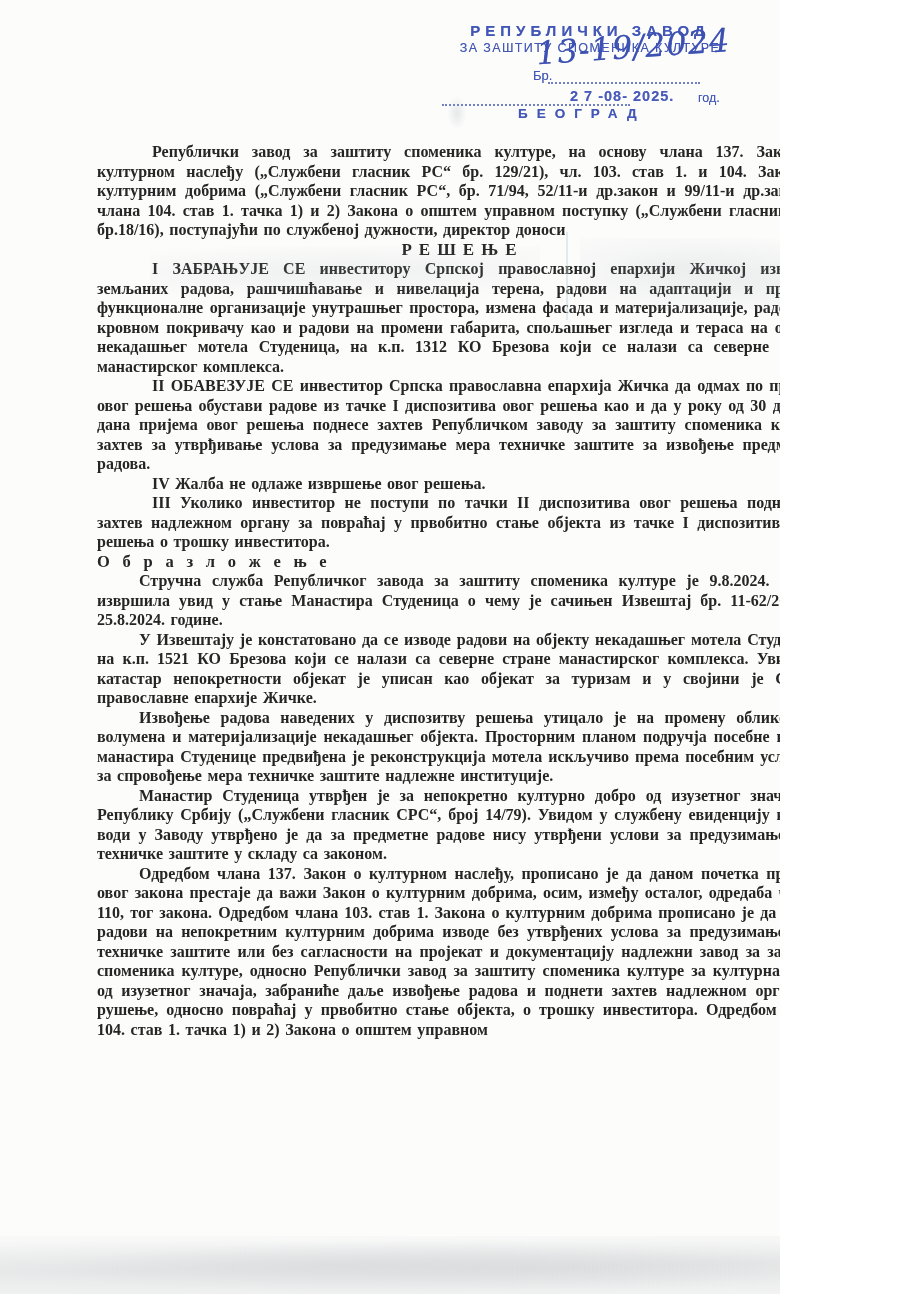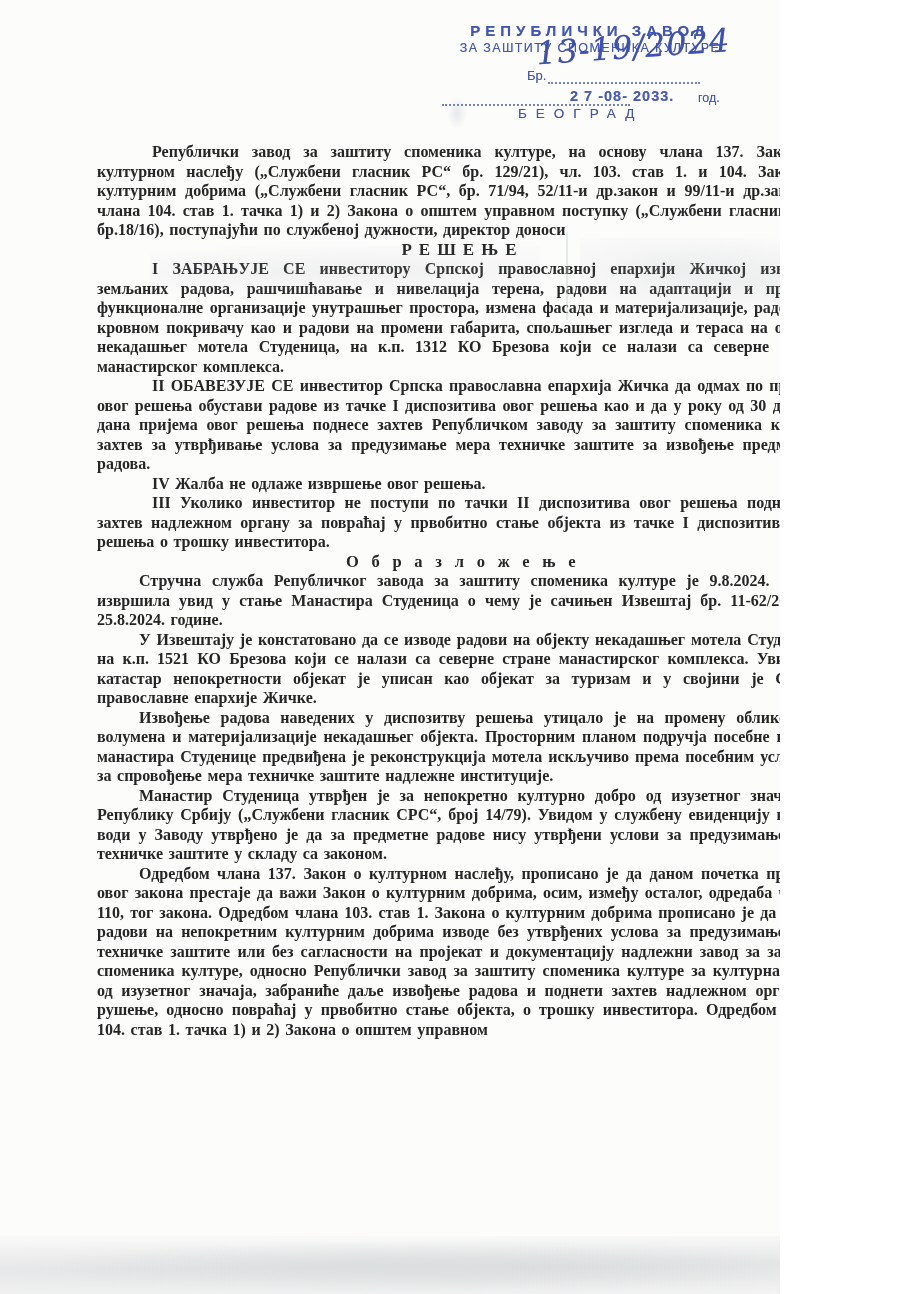--- a/index.html
+++ b/index.html
@@ -17,60 +17,60 @@
     text-shadow:0 0 0.6px rgba(65,86,182,.55);
   }
   .stamp-line1 {
     position:absolute; top:0; left:0; width:100%; text-align:center;
     font-size:15px; font-weight:bold; letter-spacing:5px; white-space:nowrap;
   }
   .stamp-line2 {
     position:absolute; top:19px; left:0; width:100%; text-align:center;
     font-size:12.5px; font-weight:normal; letter-spacing:1.4px; white-space:nowrap;
   }
-  .stamp-no-label { position:absolute; left:87px; top:46px; font-size:13px; }
+  .stamp-no-label { position:absolute; left:93px; top:46px; font-size:13px; }
   .stamp-dots1 {
     position:absolute; left:108px; top:36px; width:152px; height:24px;
     border-bottom:2px dotted rgba(65,86,182,.75);
   }
   .stamp-number {
     position:absolute; left:96px; top:6px; width:190px;
     font-family:"DejaVu Serif", serif; font-style:italic;
     font-size:32px; color:#3d51b3; transform:rotate(-4deg);
     white-space:nowrap; letter-spacing:1px;
   }
   .stamp-dots2 {
     position:absolute; left:2px; top:58px; width:188px; height:24px;
     border-bottom:2px dotted rgba(65,86,182,.75);
   }
   .stamp-date {
     position:absolute; left:130px; top:66px; font-size:14.5px; font-weight:bold;
     letter-spacing:1px; white-space:nowrap; color:#4a5cbb;
   }
   .stamp-god { position:absolute; left:258px; top:69px; font-size:12.5px; font-weight:normal; }
   .stamp-city {
-    position:absolute; left:78px; top:84px; font-size:13.5px; font-weight:normal;
+    position:absolute; left:78px; top:84px; font-size:13.5px; font-weight:bold;
     letter-spacing:9px; white-space:nowrap;
   }
   
   .doc-body {
     position:absolute; left:97px; top:142px; width:731px;
     font-size:16px; line-height:19.5px; word-spacing:1.6px;
     text-align:justify; color:#262626;
   }
   .doc-body p { margin:0;font-weight:bold; }
   .para { text-indent:55px; }
   .decision-title {
     text-align:center; text-indent:0; font-weight:normal; font-size:17px;
     letter-spacing:7px; margin:23px 0 21px 0;
   }
   .disp { margin-bottom:18px; }
   .disp-last { margin-bottom:26px; }
   .expl-heading {
-    text-align:center; text-indent:0; font-size:16.5px; letter-spacing:3.5px;
+    text-indent:0; font-size:16.5px; letter-spacing:3.5px;
     margin:0 0 1px 0;
   }
   .expl { text-indent:42px; }
   
   .artifact { position:absolute; pointer-events:none; }
   .ghost-band-right {
     left:580px; top:238px; width:265px; height:72px;
     background:radial-gradient(ellipse at 35% 40%, rgba(165,175,180,.14), transparent 70%),
                radial-gradient(ellipse at 75% 65%, rgba(165,175,180,.12), transparent 70%);
   }
@@ -101,21 +101,21 @@
 
 <div class="page">
 
   <div class="stamp">
     <div class="stamp-line1">РЕПУБЛИЧКИ ЗАВОД</div>
     <div class="stamp-line2">ЗА ЗАШТИТУ СПОМЕНИКА КУЛТУРЕ</div>
     <span class="stamp-no-label">Бр.</span>
     <span class="stamp-dots1"></span>
     <span class="stamp-number">13-19/2024</span>
     <span class="stamp-dots2"></span>
-    <span class="stamp-date">2 7 -08- 2033.</span>
+    <span class="stamp-date">2 7 -08- 2025.</span>
     <span class="stamp-god">год.</span>
     <div class="stamp-city">БЕОГРАД</div>
   </div>
 
   <div class="doc-body">
     <p class="para">Републички завод за заштиту споменика културе, на основу члана 137. Закона о културном наслеђу („Службени гласник РС“ бр. 129/21), чл. 103. став 1. и 104. Закона о културним добрима („Службени гласник РС“, бр. 71/94, 52/11-и др.закон и 99/11-и др.закон) и члана 104. став 1. тачка 1) и 2) Закона о општем управном поступку („Службени гласник РС“, бр.18/16), поступајући по службеној дужности, директор доноси</p>
 
     <p class="decision-title">РЕШЕЊЕ</p>
 
     <p class="para disp">I ЗАБРАЊУЈЕ СЕ инвеститору Српској православној епархији Жичкој извођење земљаних радова, рашчишћавање и нивелација терена, радови на адаптацији и промени функционалне организације унутрашњег простора, измена фасада и материјализације, радови на кровном покривачу као и радови на промени габарита, спољашњег изгледа и тераса на објекту некадашњег мотела Студеница, на к.п. 1312 КО Брезова који се налази са северне стране манастирског комплекса.</p>

